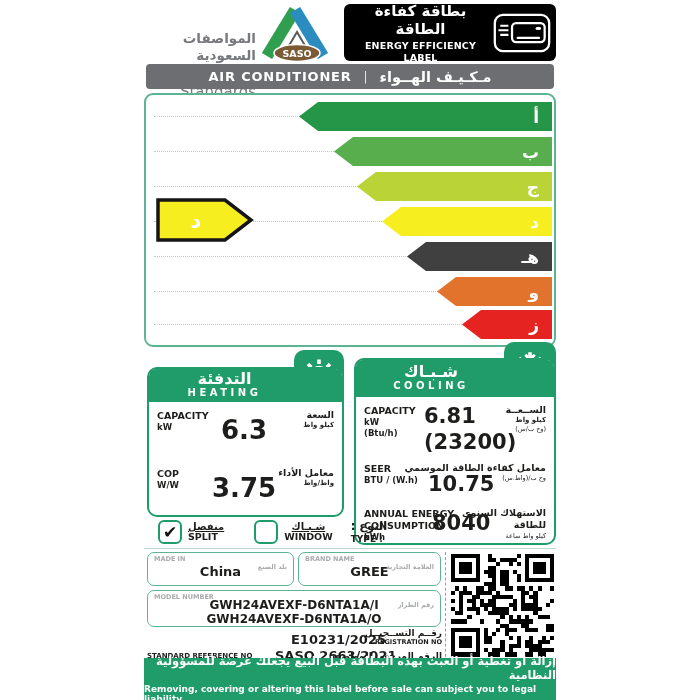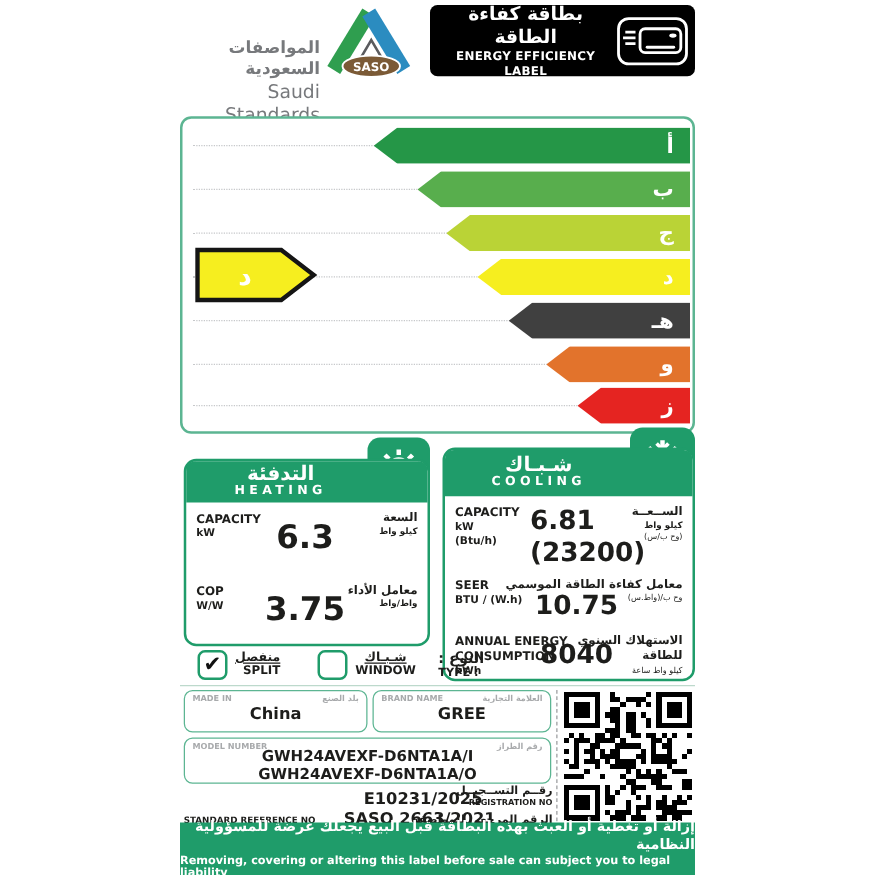--- a/index.html
+++ b/index.html
@@ -67,34 +67,34 @@
   .c-row1{height:58px;} .c-row2{height:45px;} .c-row3{height:45px;padding-left:20px;}
   .c-row2 .c-val{top:16px;left:72px;} .c-row3 .c-val{top:10px;left:76px;}
 
   
   .type-row{position:absolute;left:14px;top:518px;width:300px;height:28px;display:flex;align-items:center;}
   .cb{width:24px;height:24px;border:2px solid #1f9c6a;border-radius:6px;background:#fff;
       display:flex;align-items:center;justify-content:center;font-size:17px;font-weight:bold;
       color:#111;flex:0 0 auto;box-sizing:border-box;}
   .opt-label{margin-left:6px;line-height:1.15;}
   .ol-ar{font-size:10px;font-weight:bold;direction:rtl;text-align:center;text-decoration:underline;}
-  .ol-en{font-size:9.5px;font-weight:bold;text-align:right;}
+  .ol-en{font-size:9.5px;font-weight:bold;}
   .opt2{margin-left:30px;}
   .type-label{margin-left:18px;line-height:1.2;}
   .tl-ar{font-size:11.5px;font-weight:bold;direction:rtl;}
   .tl-en{font-size:9px;font-weight:bold;}
 
   
   .info-divider{position:absolute;top:548px;left:0;width:412px;border-top:1.5px solid #bdd9cc;}
   .info-box{position:absolute;border:1.5px solid #5cb592;border-radius:7px;background:#fff;box-sizing:border-box;}
   .made-box{left:3px;top:552px;width:147px;height:34px;}
   .brand-box{left:154px;top:552px;width:143px;height:34px;}
   .model-box{left:3px;top:590px;width:294px;height:37px;}
   .box-labels{position:absolute;top:2px;left:6px;right:6px;display:flex;justify-content:space-between;
-              color:#a8aaac;font-size:6.5px;font-weight:bold;}
+              color:#a8aaac;font-size:6.5px;font-weight:bold;flex-direction:column;}
   .box-labels .bl-ar{direction:rtl;}
   .box-value{text-align:center;font-size:13px;font-weight:bold;margin-top:11px;}
   .model-lines{text-align:center;font-size:12px;font-weight:bold;line-height:1.2;margin-top:7px;}
   .reg-row{position:absolute;left:0;top:628px;width:298px;height:22px;}
   .reg-value{position:absolute;right:56px;top:4px;font-size:13px;font-weight:bold;}
   .reg-labels{position:absolute;right:0;top:0;text-align:right;line-height:1.2;}
   .reg-ar{font-size:9px;font-weight:bold;direction:rtl;}
   .reg-en{font-size:6.5px;font-weight:bold;}
   .std-row{position:absolute;left:3px;top:648px;width:295px;height:16px;}
   .std-en{position:absolute;left:0;top:4px;font-size:7px;font-weight:bold;}
@@ -135,20 +135,25 @@
         <svg class="ac-icon" viewBox="0 0 64 44">
           <rect x="2" y="2" width="60" height="40" rx="9" fill="none" stroke="#fff" stroke-width="2.5"></rect>
           <rect x="21" y="11" width="36" height="21" rx="4.5" fill="none" stroke="#fff" stroke-width="2.5"></rect>
           <ellipse cx="50" cy="17" rx="3.2" ry="1.8" fill="#fff"></ellipse>
           <rect x="26" y="26" width="26" height="2.6" rx="1.3" fill="#fff"></rect>
           <path d="M8,14 h9 M6,19 h11 M8,24 h9" stroke="#fff" stroke-width="2.4" fill="none"></path>
         </svg>
       </div>
     </div>
 
+    <div class="product-bar">
+      <span class="pb-en">AIR CONDITIONER</span>
+      <span class="pb-div">|</span>
+      <span class="pb-ar">مـكـيـف الهــواء</span>
+    </div>
 
     <div class="rating-box">
       <div class="grade-row g0">
         <div class="leader"></div>
         <div class="grade-bar" style="left: 147px; background: rgb(37, 150, 71);">
           <span class="grade-letter">أ</span>
         </div>
       </div>
       <div class="grade-row g1">
         <div class="leader"></div>

